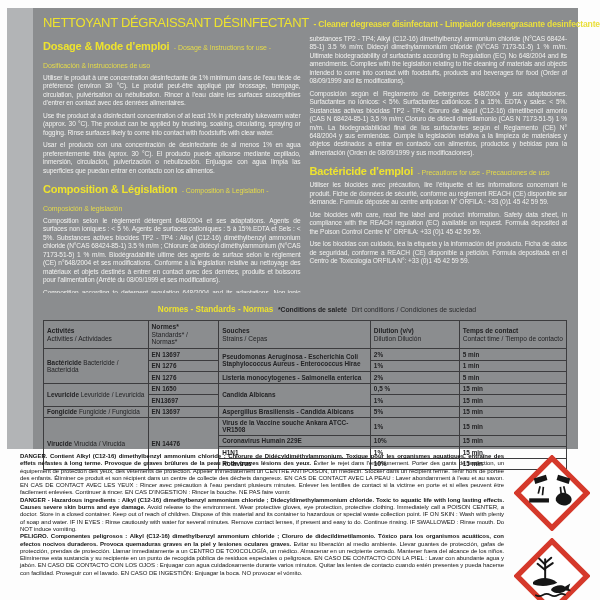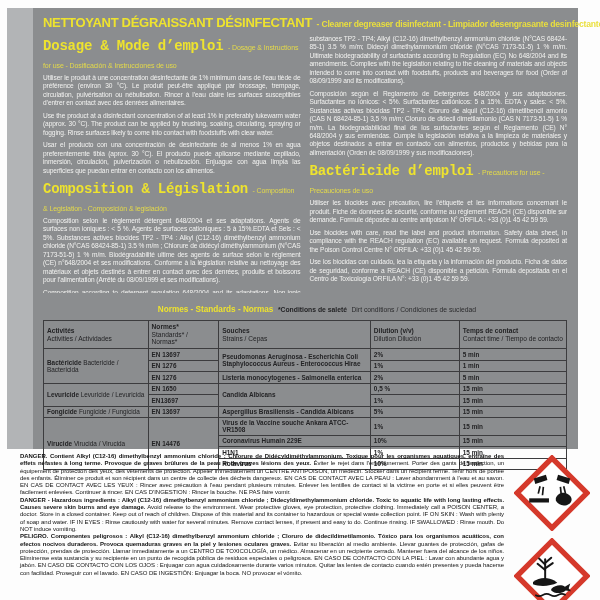--- a/index.html
+++ b/index.html
@@ -5,27 +5,27 @@
   html,body{margin:0;padding:0;}
   body{width:600px;height:600px;background:#ffffff;font-family:"Liberation Sans","DejaVu Sans",sans-serif;}
   .page{position:relative;width:600px;height:600px;background:#fdfdfd;overflow:hidden;}
 
   
   .label{position:absolute;left:7px;top:8px;width:571px;height:441px;background:#8b8d8f;}
   .spine{position:absolute;left:0;top:0;width:26px;height:100%;background:#b2b4b6;}
   .content{position:absolute;left:36px;top:3px;right:11px;bottom:2px;}
 
   .title-line{margin:2px 0 4px;white-space:nowrap;}
-  .title-main{color:#eee32e;font-weight:bold;font-size:13px;letter-spacing:-0.3px;}
+  .title-main{color:#eee32e;font-weight:normal;font-size:13px;letter-spacing:-0.3px;}
   .title-sub{color:#eadf3d;font-weight:bold;font-size:8.6px;letter-spacing:-0.2px;}
 
   .columns{display:flex;gap:9px;height:258px;overflow:hidden;margin-top:1px;}
   .col{flex:1;min-width:0;}
   .sec-heading{margin:1px 0 2px;}
-  .h-main{color:#eee32e;font-size:14px;font-weight:bold;letter-spacing:-0.2px;font-family:Liberation Mono, monospace;}
+  .h-main{color:#eee32e;font-size:11px;font-weight:bold;letter-spacing:-0.2px;}
   .h-rest{color:#e4da4a;font-size:7px;letter-spacing:-0.1px;}
   p.body{margin:0 0 4px;color:#f3f3f1;font-size:6.6px;line-height:8.45px;text-align:justify;letter-spacing:-0.1px;}
 
   .std-title{text-align:center;margin:5px 0 4px;white-space:nowrap;}
   .std-yellow{color:#eee32e;font-weight:bold;font-size:8.2px;padding-left:24px;}
   .std-note-b{color:#242426;font-weight:bold;font-size:6.8px;}
   .std-note{color:#2c2c2e;font-size:6.8px;}
 
   table.std{width:100%;border-collapse:collapse;table-layout:fixed;}
   .std th,.std td{border:1px solid #3c3c3e;color:#232325;vertical-align:middle;overflow:hidden;}

